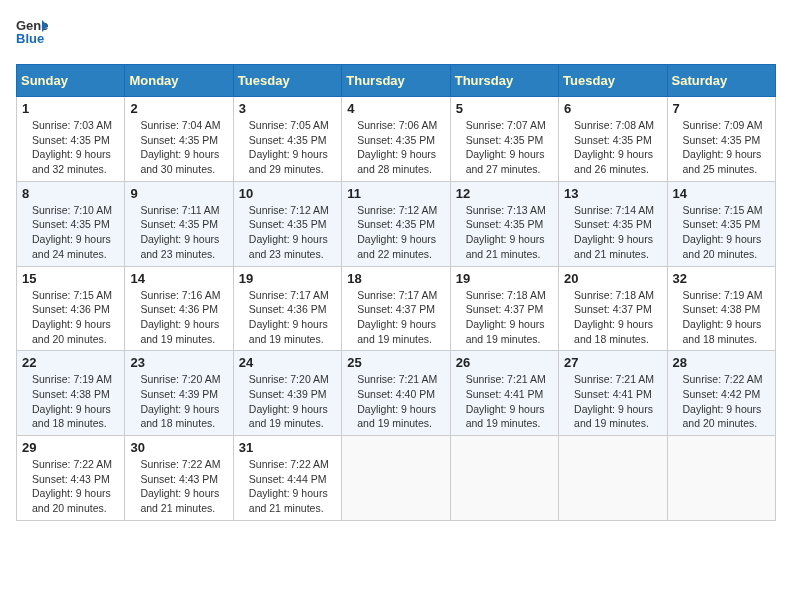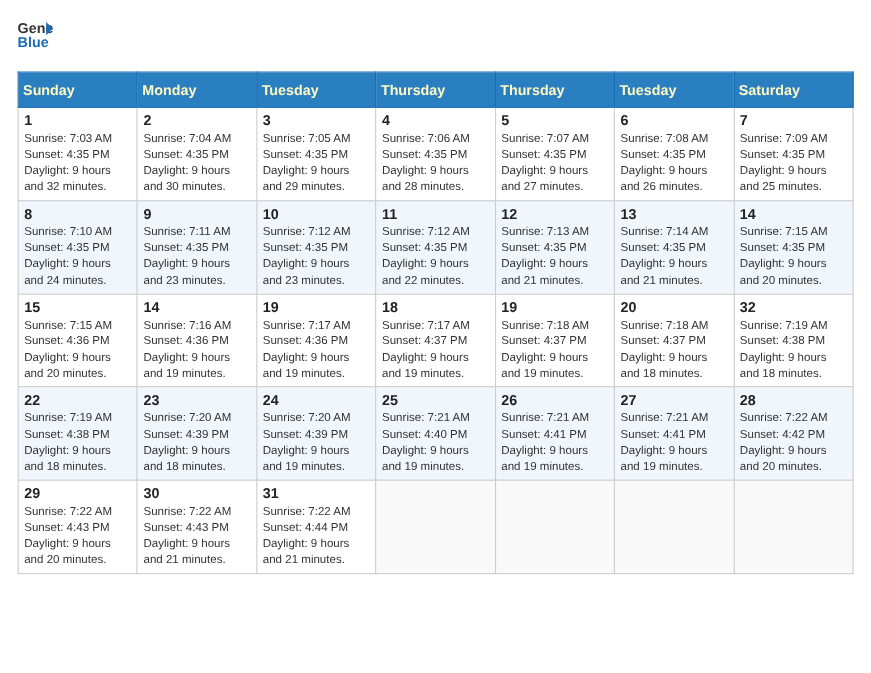--- a/index.html
+++ b/index.html
@@ -64,20 +64,21 @@
       font-size: 13px;
       font-weight: bold;
       color: #222;
       display: block;
       margin-bottom: 2px;
     }
     .day-info {
       color: #333;
       font-size: 10.5px;
       line-height: 1.4;
+      margin-left: 10px;
     }
     td.empty {
       background: #f9f9f9 !important;
     }
     .logo-wrapper {
       display: flex;
       align-items: center;
       gap: 4px;
     }
   </style>

